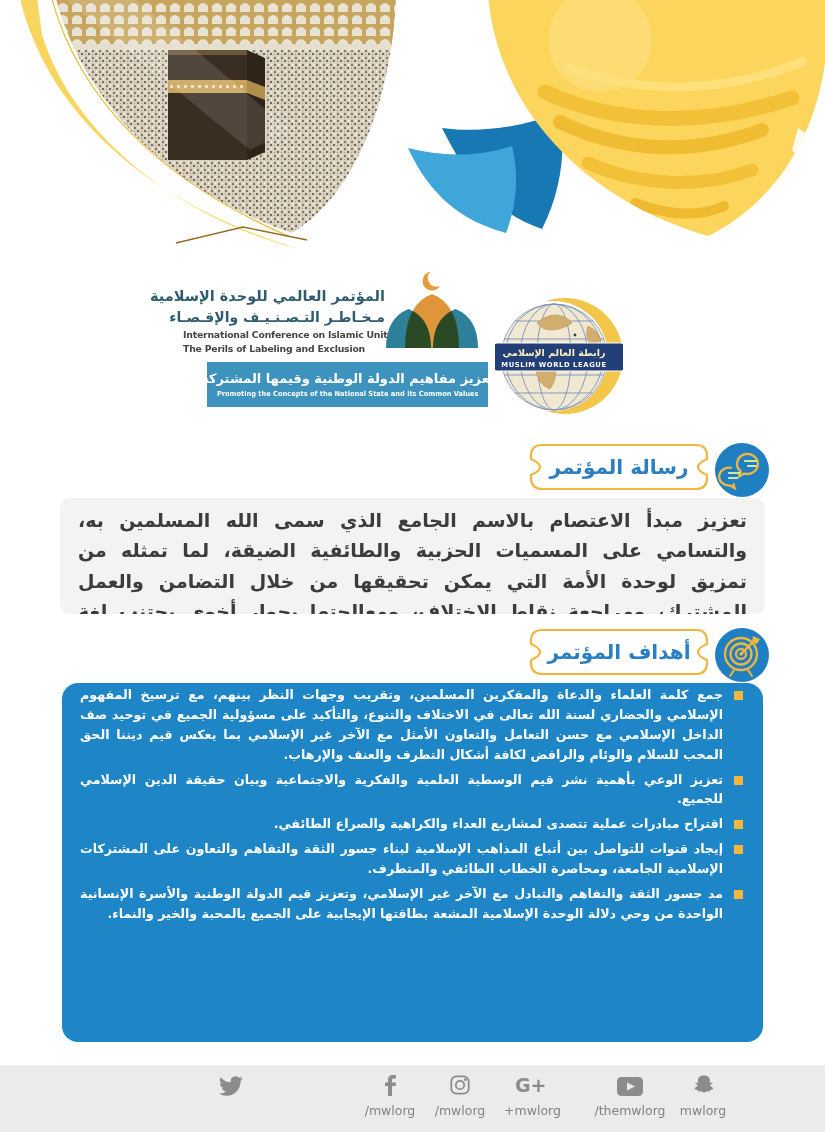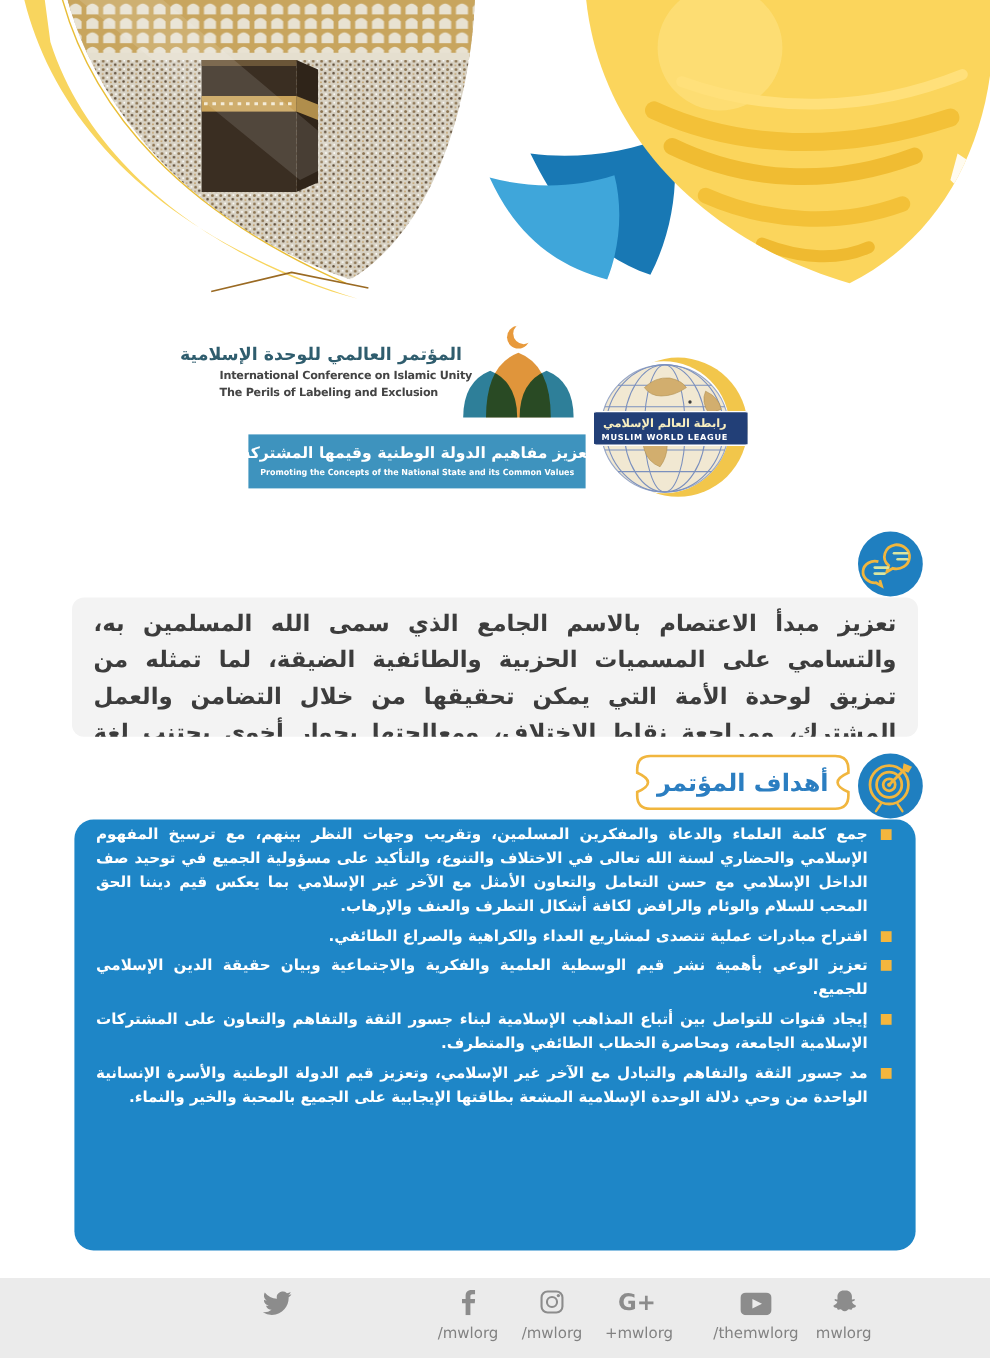--- a/index.html
+++ b/index.html
@@ -102,20 +102,21 @@
         <path d="M588 163 C640 186 700 189 752 170" fill="none" stroke="#F3C138" stroke-width="13" stroke-linecap="round"></path>
         <path d="M635 203 C668 216 700 217 724 206" fill="none" stroke="#EFBA30" stroke-width="10" stroke-linecap="round"></path>
         <path d="M568 68 C640 94 722 94 802 62" fill="none" stroke="#FFE07A" stroke-width="9" stroke-linecap="round"></path>
         <polygon points="798,128 828,148 828,186 792,150" fill="#ffffff" opacity="0.9"></polygon>
       </g>
     </g>
   </svg>
 
   <div class="brand-text">
     <div class="ar-title1">المؤتمر العالمي للوحدة الإسلامية</div>
+    <div class="ar-title2">مـخـاطـر التـصـنـيـف والإقـصـاء</div>
     <div class="en-title">International Conference on Islamic Unity</div>
     <div class="en-title">The Perils of Labeling and Exclusion</div>
   </div>
 
   <svg class="dome-logo" width="96" height="96" viewBox="0 0 96 96">
     <g>
       <circle cx="48" cy="13" r="9.5" fill="#E89A3C"></circle>
       <circle cx="52.5" cy="10" r="8.8" fill="#ffffff"></circle>
     </g>
     <path d="M2 80 Q2 50 24.5 41 Q47 50 47 80 Z" fill="#2E7F99"></path>
@@ -158,20 +159,26 @@
       <path d="M24 14 a11 10 0 1 1 -2 19.6 l-5 3 1.6 -5.4 a11 10 0 0 1 5.4 -17.2 Z" transform="translate(10 0)"></path>
       <path d="M24 26 a10 9 0 1 0 -2 17.6 l4.6 2.6 -1.4 -4.8" transform="translate(-4 2)"></path>
     </g>
     <g stroke="#D9E6A2" stroke-width="2.2" stroke-linecap="round">
       <line x1="33" y1="21" x2="44" y2="21"></line>
         <line x1="36" y1="26" x2="44" y2="26"></line>
       <line x1="17" y1="33" x2="28" y2="33"></line>
         <line x1="17" y1="38" x2="25" y2="38"></line>
     </g>
   </svg>
+  <div class="cartouche" style="left:528px;top:442px;">
+    <svg width="182" height="50" viewBox="0 0 182 50">
+      <path d="M14 3 H168 Q179 3 179 14 L179 17 Q170 21 170 25 Q170 29 179 33 L179 36 Q179 47 168 47 H14 Q3 47 3 36 L3 33 Q12 29 12 25 Q12 21 3 17 L3 14 Q3 3 14 3 Z" fill="none" stroke="#F1B63E" stroke-width="2.2"></path>
+    </svg>
+    <span>رسالة المؤتمر</span>
+  </div>
   <div class="msg-box">
     <p>تعزيز مبدأ الاعتصام بالاسم الجامع الذي سمى الله المسلمين به، والتسامي على المسميات الحزبية والطائفية الضيقة، لما تمثله من تمزيق لوحدة الأمة التي يمكن تحقيقها من خلال التضامن والعمل المشترك، ومراجعة نقاط الاختلاف، ومعالجتها بحوار أخوي يجتنب لغة التكفير والتخوين، ويرفض الإقصاء والتحزب.</p>
   </div>
 
   <svg class="sec-icon" style="left:712px;top:625px;" width="60" height="60" viewBox="0 0 60 60">
     <circle cx="30" cy="30" r="27" fill="#1F7FC0"></circle>
     <g fill="none" stroke="#F1B63E" stroke-width="2.3">
       <circle cx="29" cy="29" r="16"></circle>
         <circle cx="29" cy="29" r="10.5"></circle>
         <circle cx="29" cy="29" r="5"></circle>
@@ -186,22 +193,22 @@
   </svg>
   <div class="cartouche" style="left:528px;top:627px;">
     <svg width="182" height="50" viewBox="0 0 182 50">
       <path d="M14 3 H168 Q179 3 179 14 L179 17 Q170 21 170 25 Q170 29 179 33 L179 36 Q179 47 168 47 H14 Q3 47 3 36 L3 33 Q12 29 12 25 Q12 21 3 17 L3 14 Q3 3 14 3 Z" fill="none" stroke="#F1B63E" stroke-width="2.2"></path>
     </svg>
     <span>أهداف المؤتمر</span>
   </div>
   <div class="obj-box">
     <ul>
       <li>جمع كلمة العلماء والدعاة والمفكرين المسلمين، وتقريب وجهات النظر بينهم، مع ترسيخ المفهوم الإسلامي والحضاري لسنة الله تعالى في الاختلاف والتنوع، والتأكيد على مسؤولية الجميع في توحيد صف الداخل الإسلامي مع حسن التعامل والتعاون الأمثل مع الآخر غير الإسلامي بما يعكس قيم ديننا الحق المحب للسلام والوئام والرافض لكافة أشكال التطرف والعنف والإرهاب.</li>
+      <li>تعزيز الوعي بأهمية نشر قيم الوسطية العلمية والفكرية والاجتماعية وبيان حقيقة الدين الإسلامي للجميع.</li>
       <li>اقتراح مبادرات عملية تتصدى لمشاريع العداء والكراهية والصراع الطائفي.</li>
-      <li>تعزيز الوعي بأهمية نشر قيم الوسطية العلمية والفكرية والاجتماعية وبيان حقيقة الدين الإسلامي للجميع.</li>
       <li>إيجاد قنوات للتواصل بين أتباع المذاهب الإسلامية لبناء جسور الثقة والتفاهم والتعاون على المشتركات الإسلامية الجامعة، ومحاصرة الخطاب الطائفي والمتطرف.</li>
       <li>مد جسور الثقة والتفاهم والتبادل مع الآخر غير الإسلامي، وتعزيز قيم الدولة الوطنية والأسرة الإنسانية الواحدة من وحي دلالة الوحدة الإسلامية المشعة بطاقتها الإيجابية على الجميع بالمحبة والخير والنماء.</li>
     </ul>
   </div>
 
   <div class="footer">
 
     <div class="soc" style="left:88px;width:285px;">
       <div class="ic">
         <svg width="24" height="20" viewBox="0 0 24 20">

